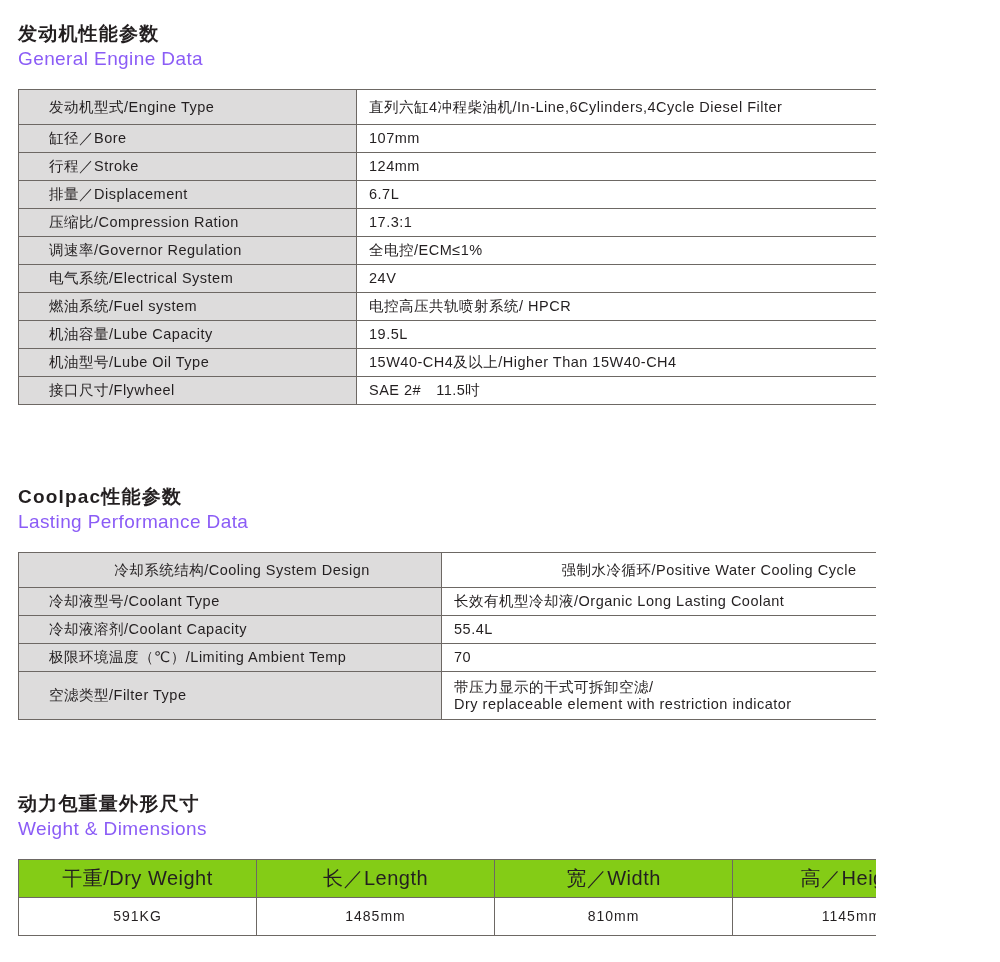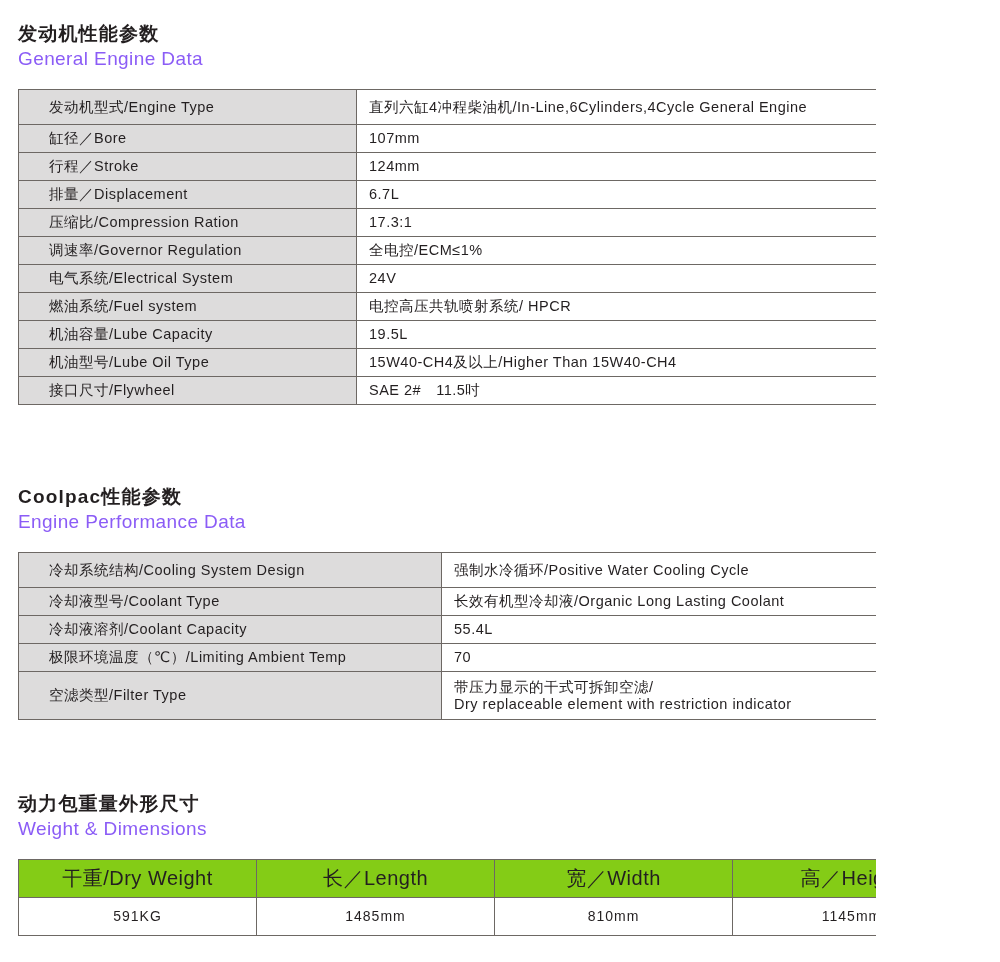--- a/index.html
+++ b/index.html
@@ -77,21 +77,21 @@
   #table-engine { width: 952px; padding-left: 36px; }
   #table-engine col.c-label { width: 338px; }
   #table-engine col.c-value { width: 614px; }
   #table-engine tr.tall td { height: 32px; }
   #table-engine tr.normal td { height: 25px; }
 
   
   #table-coolpac { width: 952px; }
   #table-coolpac col.c-label { width: 423px; }
   #table-coolpac col.c-value { width: 529px; }
-  #table-coolpac tr.tall td { height: 32px; }
+  #table-coolpac tr.tall td { height: 32px; text-align: center; }
   #table-coolpac tr.normal td { height: 25px; }
   #table-coolpac tr.double td { height: 45px; }
   #table-coolpac .value-cell .l1 { display: block; }
   #table-coolpac .value-cell .l2 { display: block; }
 
   
   #table-weight { width: 952px; }
   #table-weight col { width: 238px; }
   #table-weight td {
     height: 37px;
@@ -120,21 +120,21 @@
     </div>
 
     <table class="spec-table" id="table-engine" style="margin-top:18px;">
       <colgroup>
           <col class="c-label">
           <col class="c-value">
         </colgroup>
       <tbody>
         <tr class="tall">
           <td class="label-cell">发动机型式/Engine Type</td>
-          <td class="value-cell">直列六缸4冲程柴油机/In-Line,6Cylinders,4Cycle General Engine</td>
+          <td class="value-cell">直列六缸4冲程柴油机/In-Line,6Cylinders,4Cycle Diesel Filter</td>
         </tr>
         <tr class="normal">
           <td class="label-cell">缸径／Bore</td>
           <td class="value-cell">107mm</td>
         </tr>
         <tr class="normal">
           <td class="label-cell">行程／Stroke</td>
           <td class="value-cell">124mm</td>
         </tr>
         <tr class="normal">
@@ -169,21 +169,21 @@
           <td class="label-cell">接口尺寸/Flywheel</td>
           <td class="value-cell">SAE 2#　11.5吋</td>
         </tr>
       </tbody>
     </table>
   </div>
 
   <div class="section" style="top:485px;">
     <div class="heading-block">
       <div class="heading-cn">Coolpac性能参数</div>
-      <div class="heading-en">Engine Performance Data</div>
+      <div class="heading-en">Lasting Performance Data</div>
     </div>
 
     <table class="spec-table" id="table-coolpac" style="margin-top:18px;">
       <colgroup>
           <col class="c-label">
           <col class="c-value">
         </colgroup>
       <tbody>
         <tr class="tall">
           <td class="label-cell">冷却系统结构/Cooling System Design</td>

